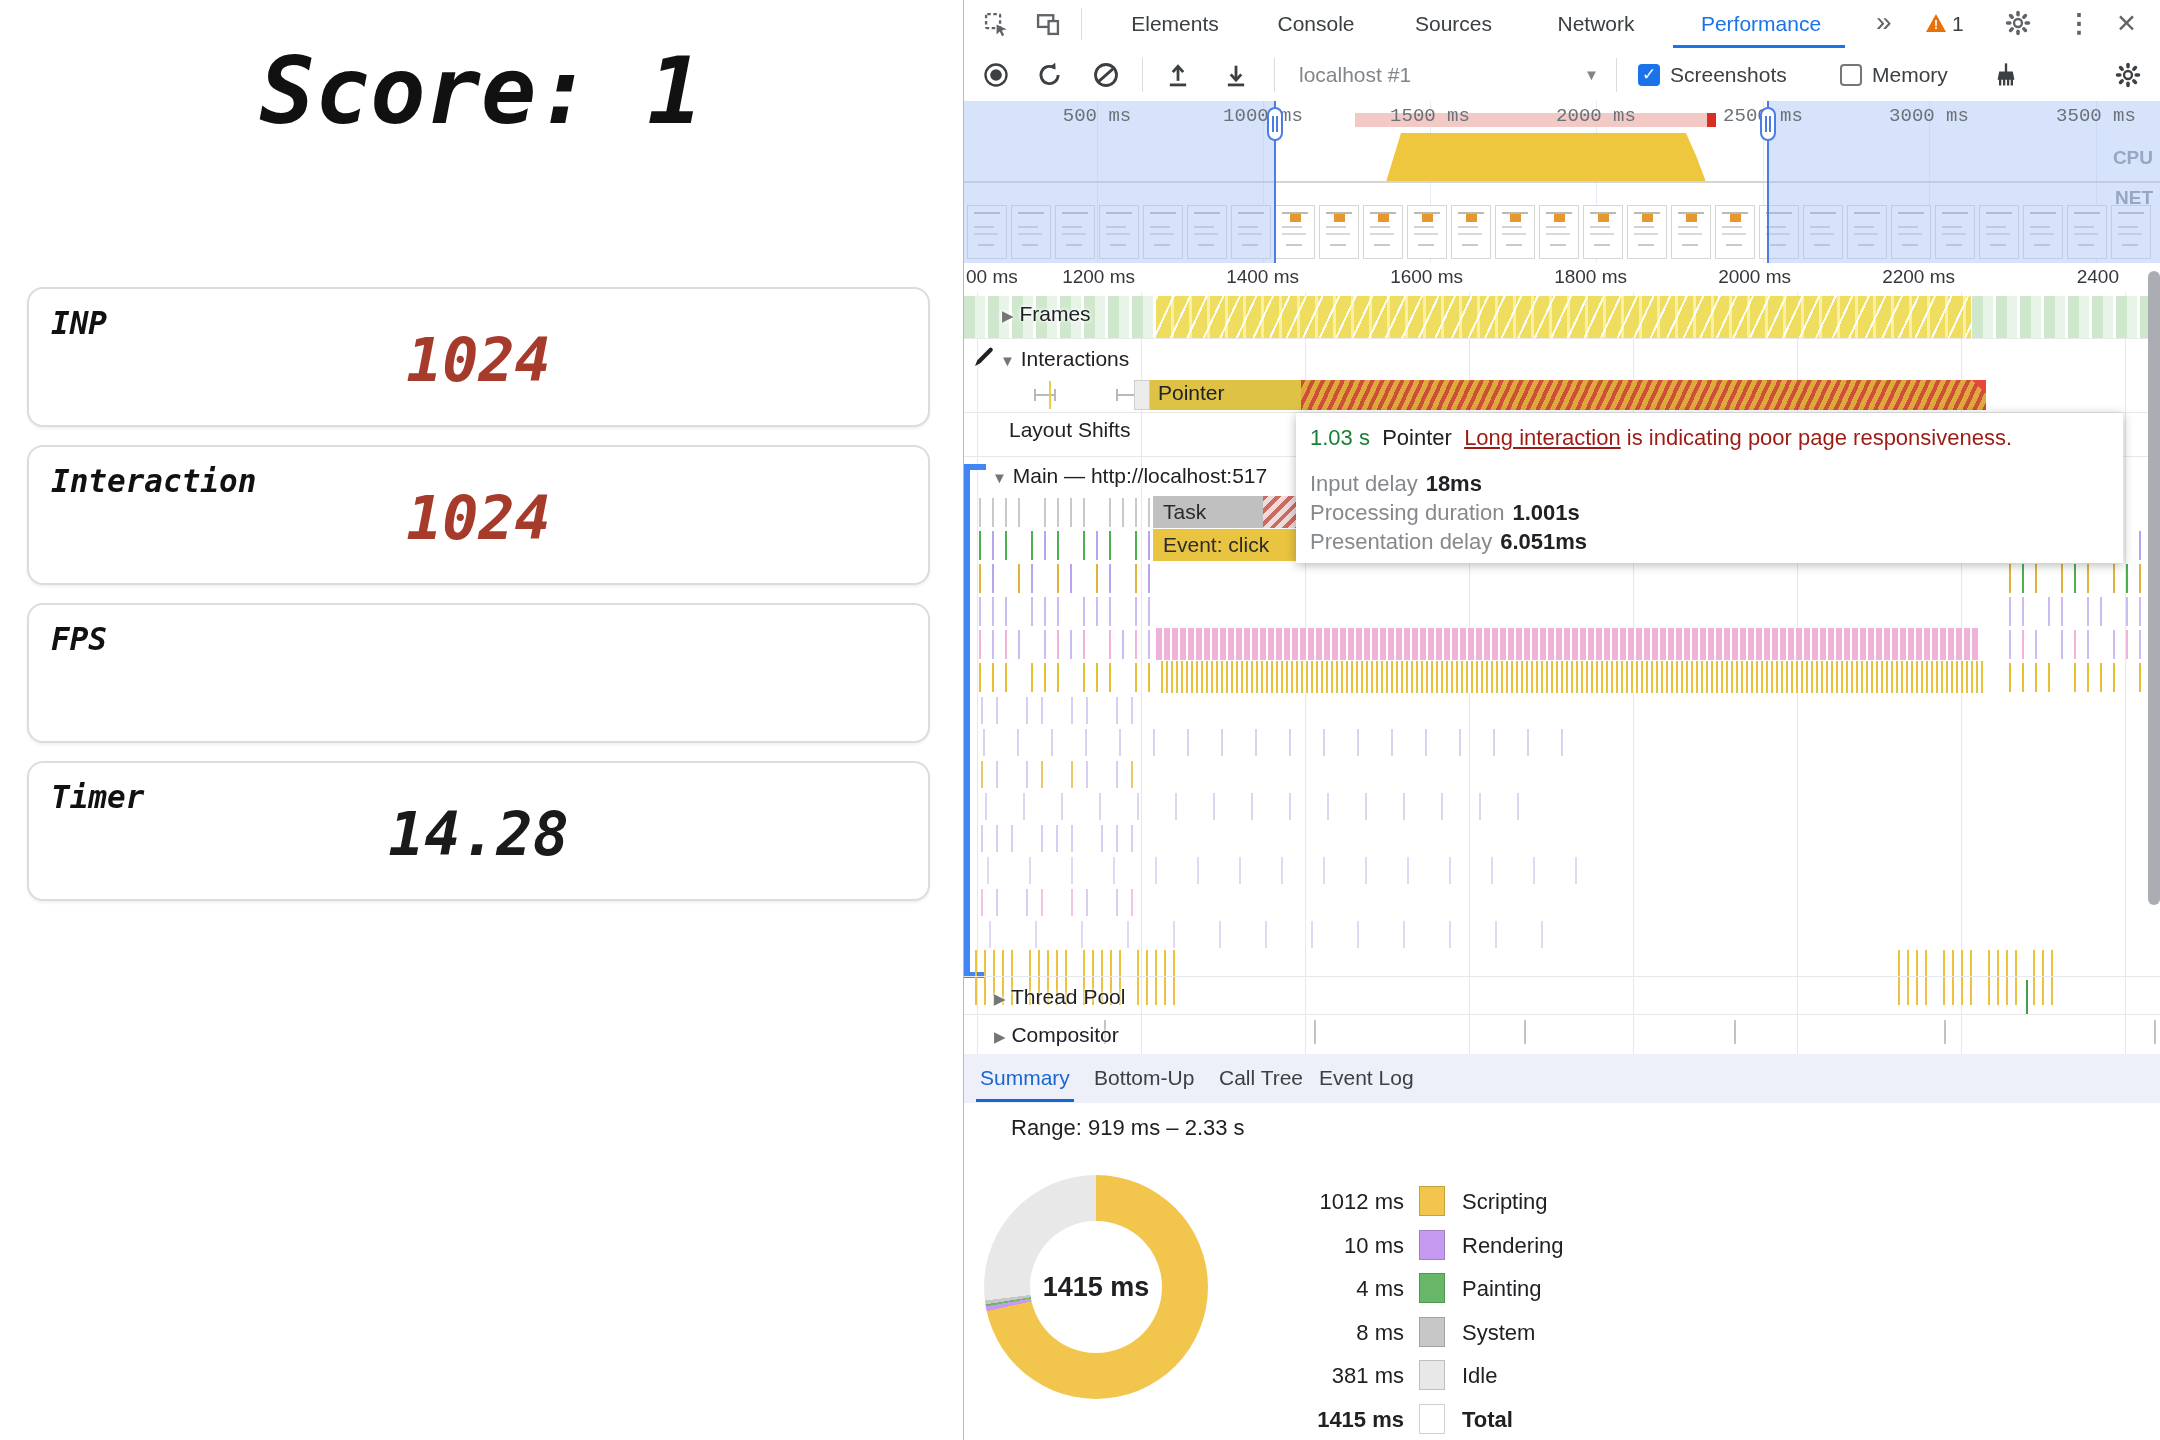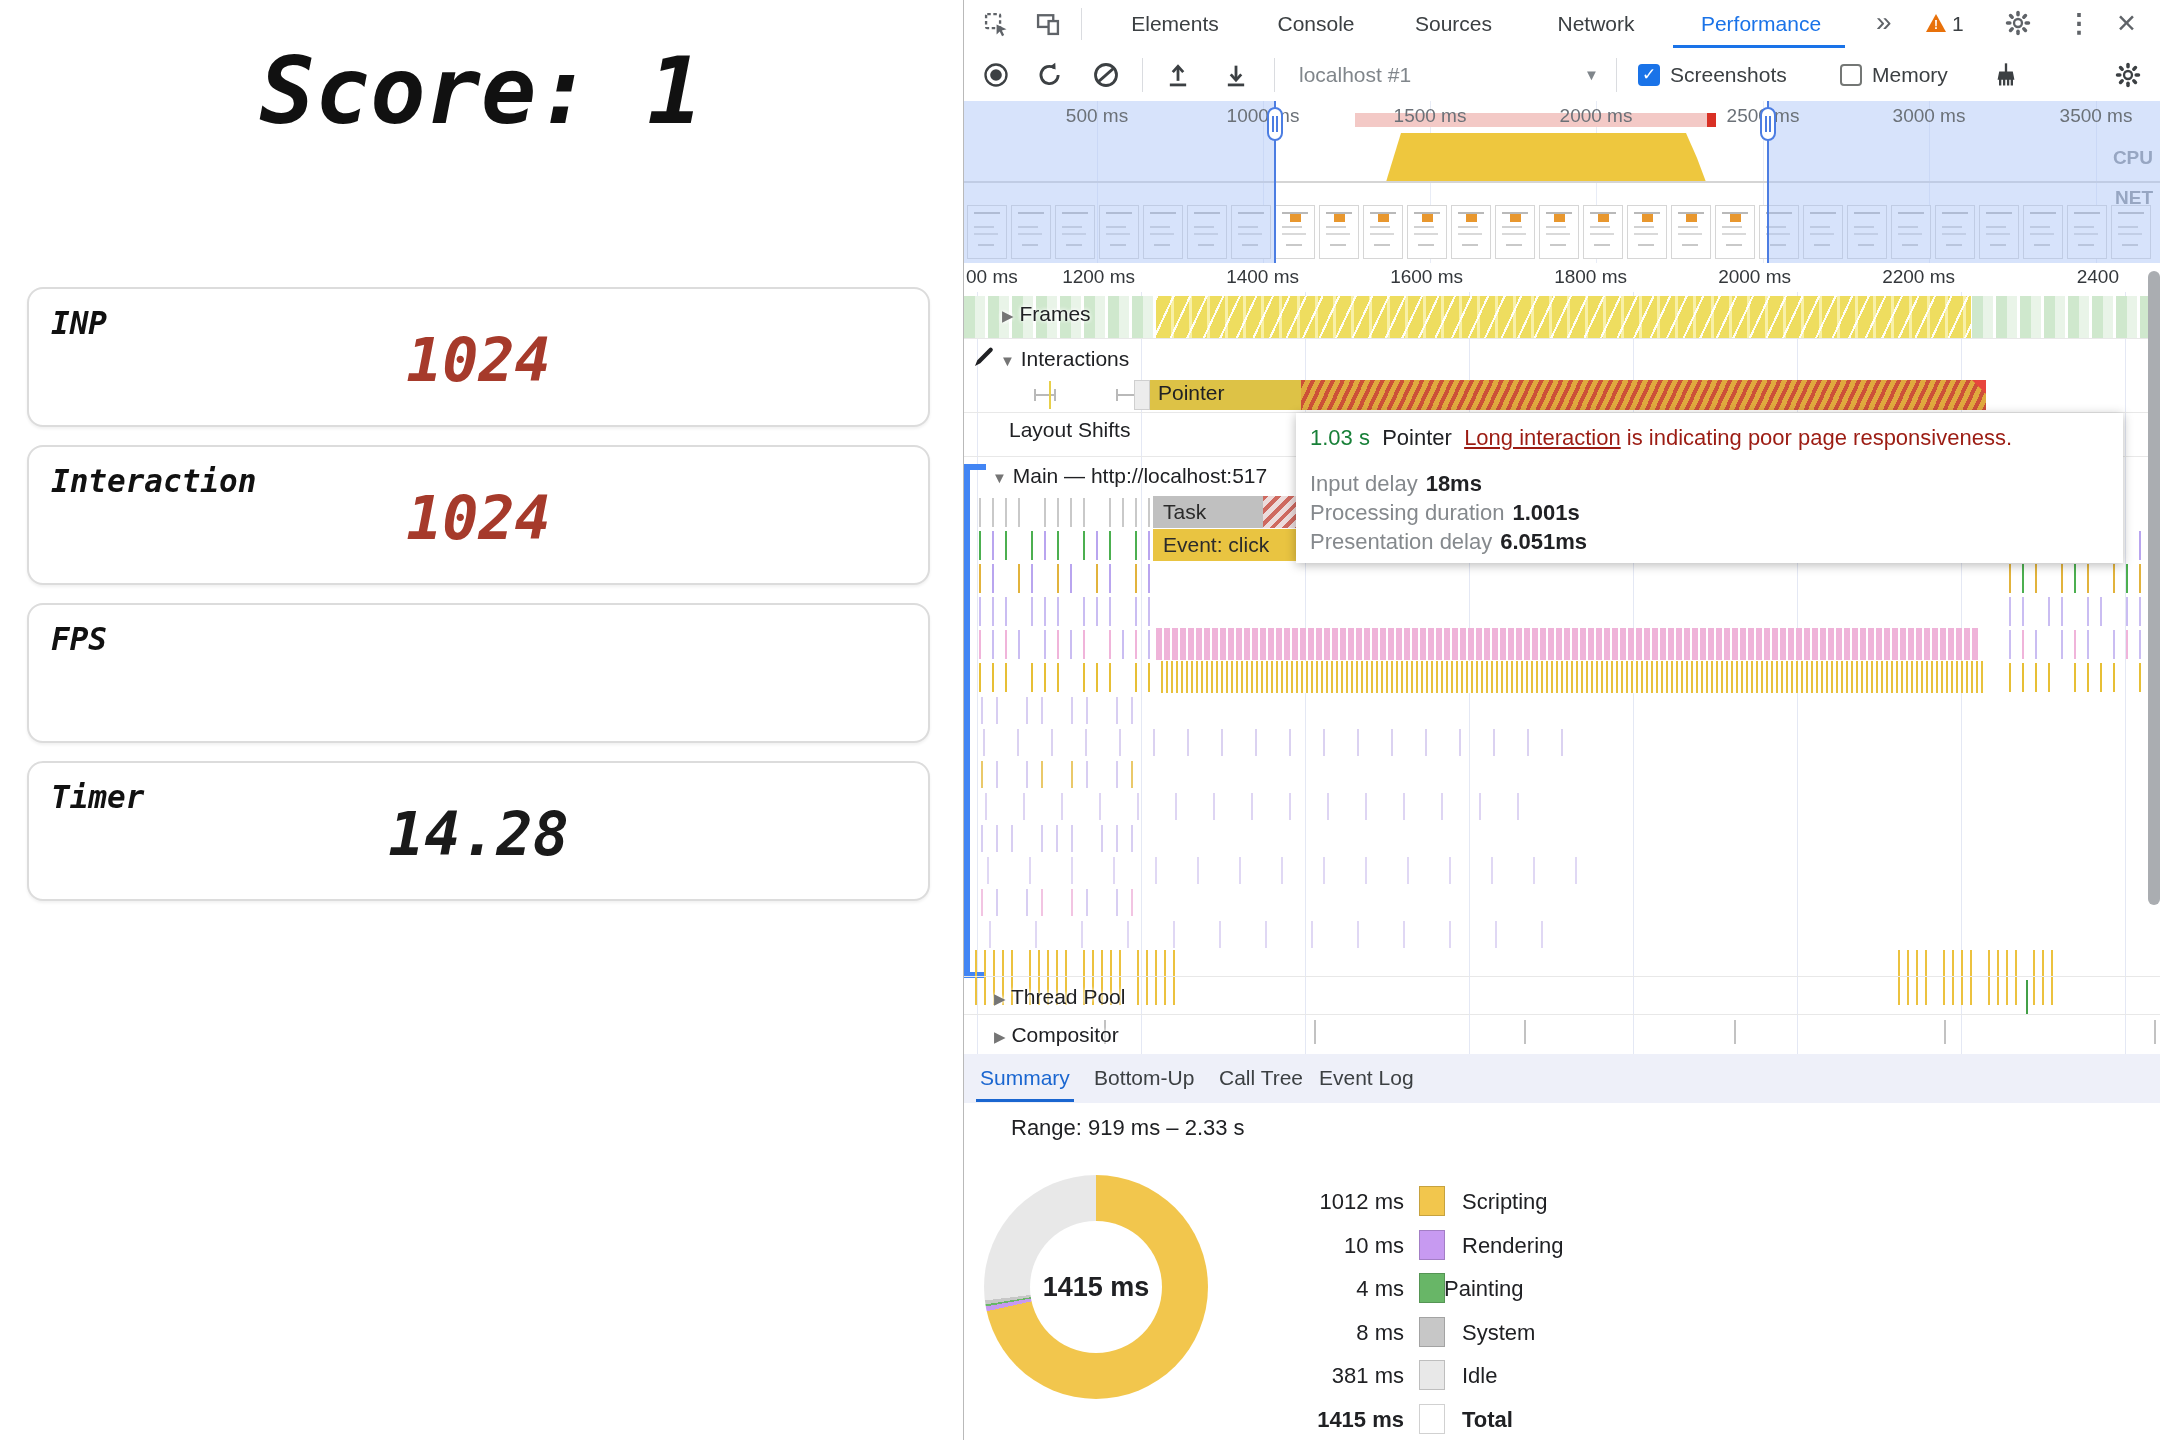--- a/index.html
+++ b/index.html
@@ -36,21 +36,21 @@
   .toolbar{position:absolute;left:0;top:48px;width:100%;height:53px;border-bottom:1px solid #dadce0;background:#fff;}
   .toolbar .ic{position:absolute;top:13px;width:28px;height:28px;color:#464646;}
   .cbx{position:absolute;top:16px;width:22px;height:22px;border-radius:4px;box-sizing:border-box;}
   .cbx.on{background:#1a73e8;color:#fff;text-align:center;line-height:22px;font-size:17px;}
   .cbx.off{background:#fff;border:2px solid #747775;}
   .tlabel{position:absolute;top:0;height:53px;line-height:53px;color:#3c4043;}
   
   .overview{position:absolute;left:0;top:101px;width:100%;height:162px;background:#fff;
             border-bottom:1px solid #d0d0d0;overflow:hidden;}
   .ov-tick{position:absolute;top:0;bottom:0;width:1px;background:#e8ecf6;}
-  .ov-lab{position:absolute;top:4px;transform:translateX(-50%);color:#6b7178;font-size:19px;white-space:nowrap;}
+  .ov-lab{position:absolute;top:4px;transform:translateX(-50%);color:#6b7178;font-size:19px;white-space:nowrap;font-family:Liberation Mono, monospace;}
   .ov-side{position:absolute;right:8px;color:#8a9097;font-weight:bold;font-size:19px;}
   .ov-pink{position:absolute;top:12px;height:14px;background:#f3c9c6;}
   .ov-red{position:absolute;top:12px;height:14px;background:#d93025;}
   .ov-base{position:absolute;left:0;width:100%;top:80px;height:2px;background:#d5d5d5;}
   .thumb{position:absolute;top:104px;height:54px;width:40px;background:#fff;border:1px solid #d6d6d6;box-sizing:border-box;}
   .thumb i{position:absolute;display:block;background:#b9b9b9;height:2px;}
   .thumb .dot{position:absolute;left:14px;top:8px;width:11px;height:8px;background:#e8972e;}
   .ov-shade{position:absolute;top:0;height:162px;background:rgba(167,194,247,.45);}
   .ov-handle-line{position:absolute;top:0;height:162px;width:2px;background:#4c7de2;}
   .ov-grip{position:absolute;top:6px;width:16px;height:34px;background:#fff;border:2px solid #4c7de2;
@@ -821,21 +821,21 @@
     </div>
     <div id="legend">
         <div class="leg-val" style="left: 310px; top: 86px;">1012 ms</div>
         <div class="leg-chip" style="left: 455px; top: 83px; background: rgb(242, 198, 77);"></div>
         <div class="leg-lab" style="left: 498px; top: 86px;">Scripting</div>
         <div class="leg-val" style="left: 310px; top: 129.5px;">10 ms</div>
         <div class="leg-chip" style="left: 455px; top: 126.5px; background: rgb(199, 154, 241);"></div>
         <div class="leg-lab" style="left: 498px; top: 129.5px;">Rendering</div>
         <div class="leg-val" style="left: 310px; top: 173px;">4 ms</div>
         <div class="leg-chip" style="left: 455px; top: 170px; background: rgb(104, 182, 103);"></div>
-        <div class="leg-lab" style="left: 480px; top: 173px;">Painting</div>
+        <div class="leg-lab" style="left: 498px; top: 173px;">Painting</div>
         <div class="leg-val" style="left: 310px; top: 216.5px;">8 ms</div>
         <div class="leg-chip" style="left: 455px; top: 213.5px; background: rgb(199, 199, 199);"></div>
         <div class="leg-lab" style="left: 498px; top: 216.5px;">System</div>
         <div class="leg-val" style="left: 310px; top: 260px;">381 ms</div>
         <div class="leg-chip" style="left: 455px; top: 257px; background: rgb(232, 232, 232);"></div>
         <div class="leg-lab" style="left: 498px; top: 260px;">Idle</div>
         <div class="leg-val bold" style="left: 310px; top: 303.5px;">1415 ms</div>
         <div class="leg-chip" style="left: 455px; top: 300.5px; background: rgb(255, 255, 255);"></div>
         <div class="leg-lab bold" style="left: 498px; top: 303.5px;">Total</div>
       </div>

